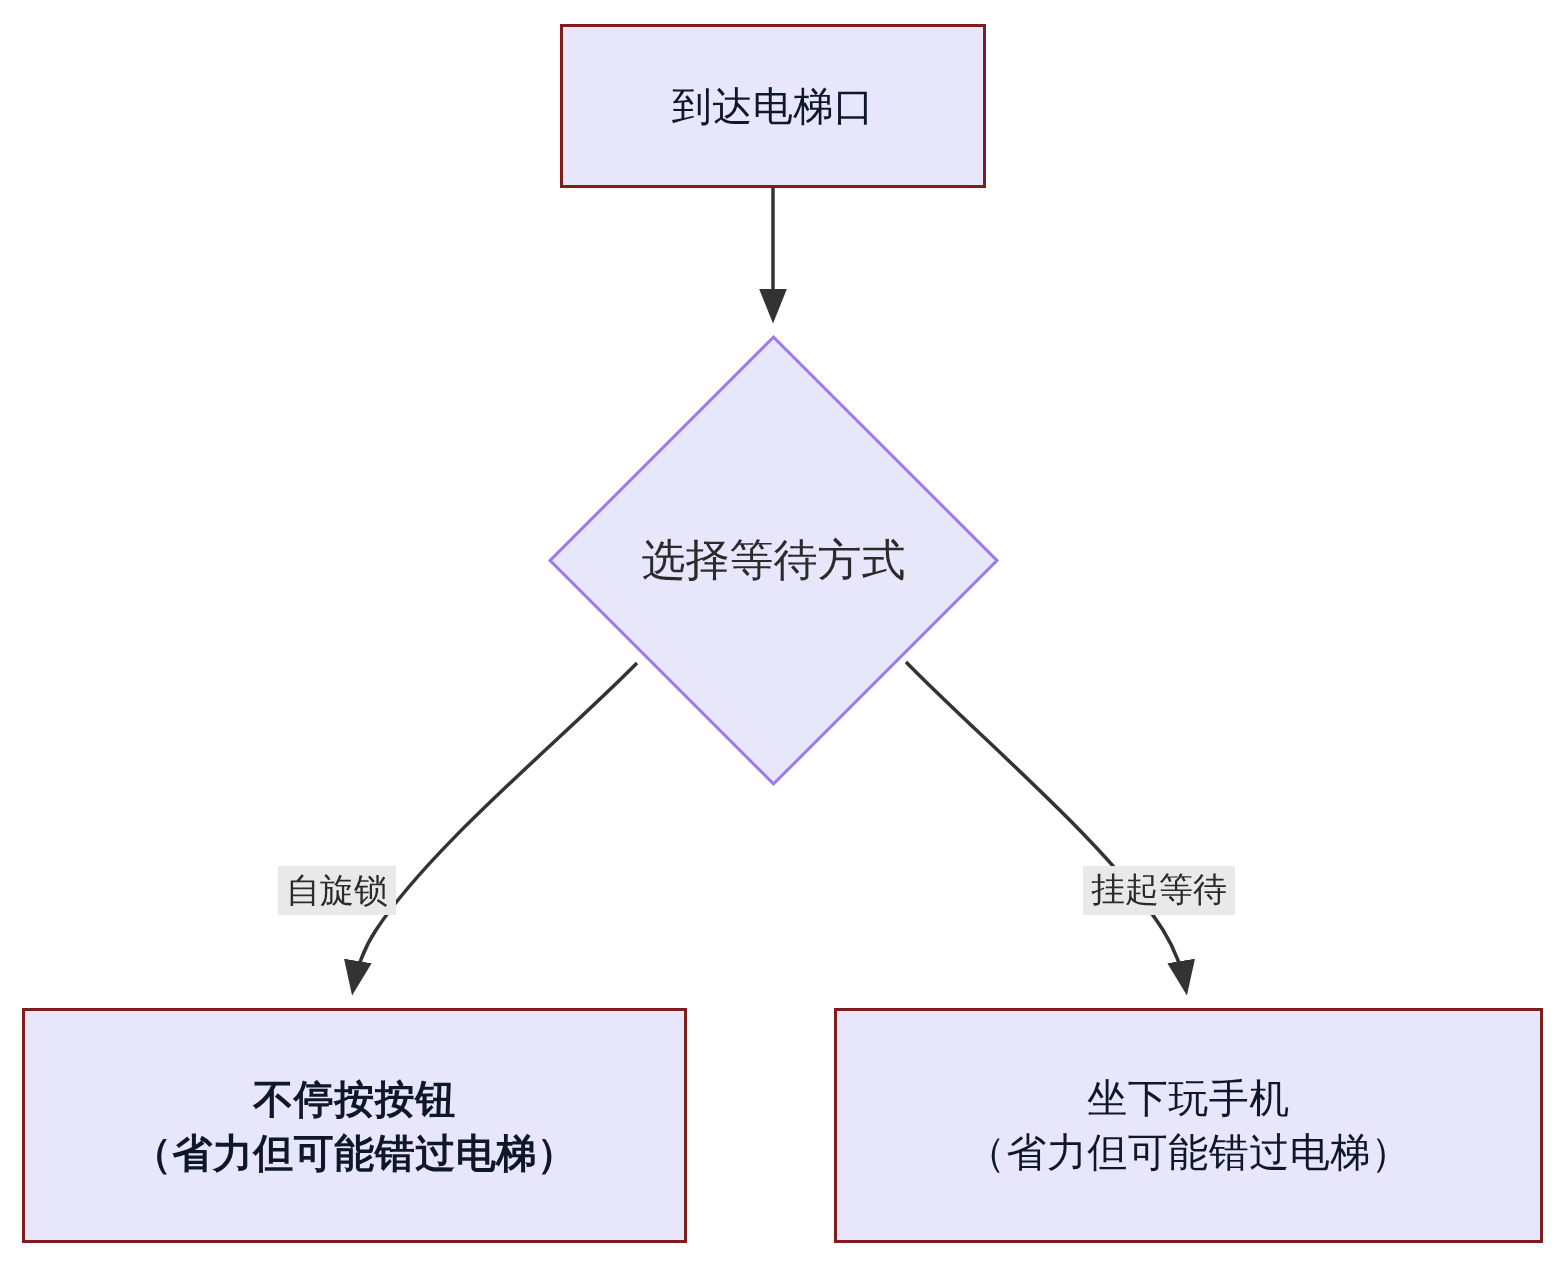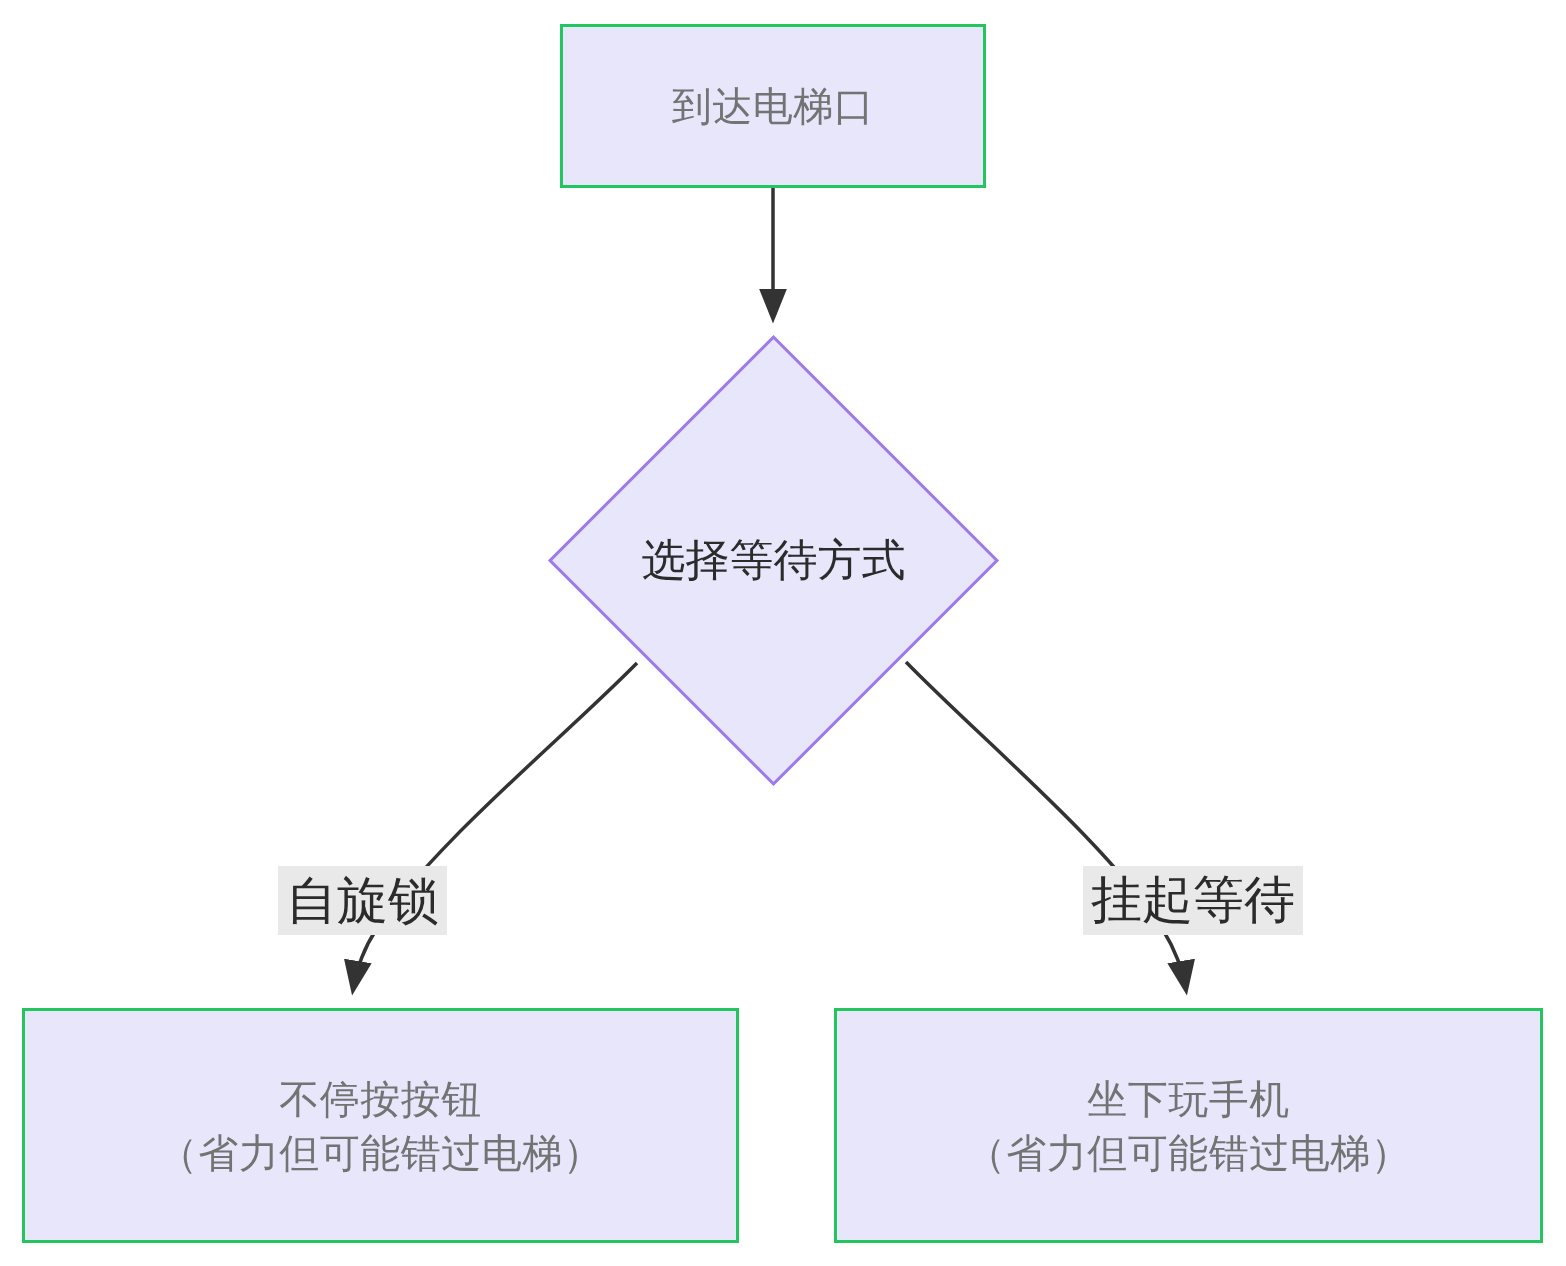--- a/index.html
+++ b/index.html
@@ -23,26 +23,26 @@
     top: 0;
     width: 1566px;
     height: 1266px;
   }
 
   
   .node {
     position: absolute;
     box-sizing: border-box;
     background: #e8e6fb;
-    border: 3px solid #22c55e;
+    border: 3px solid #7f1d1d;
     display: flex;
     align-items: center;
     justify-content: center;
     text-align: center;
-    color: #737373;
+    color: #0f172a;
     font-size: 40px;
     line-height: 1.35;
     letter-spacing: 0.5px;
   }
   .node .label-lines {
     display: block;
   }
   .node .line {
     display: block;
     white-space: nowrap;
@@ -86,36 +86,38 @@
     align-items: center;
     justify-content: center;
     color: #2b2b2b;
     font-size: 44px;
     white-space: nowrap;
   }
 
   #node-spin {
     left: 22px;
     top: 1008px;
-    width: 717px;
+    width: 665px;
     height: 235px;
+    font-weight: bold;
   }
   #node-block {
     left: 834px;
     top: 1008px;
     width: 709px;
     height: 235px;
+    font-family: Liberation Serif, serif;
   }
 
   
   .edge-label {
     position: absolute;
     background: #e9e9e9;
     color: #2b2b2b;
-    font-size: 51px;
+    font-size: 34px;
     line-height: 1.2;
     padding: 4px 8px;
     white-space: nowrap;
     box-sizing: border-box;
   }
   #edge-label-left {
     left: 278px;
     top: 866px;
   }
   #edge-label-right {

